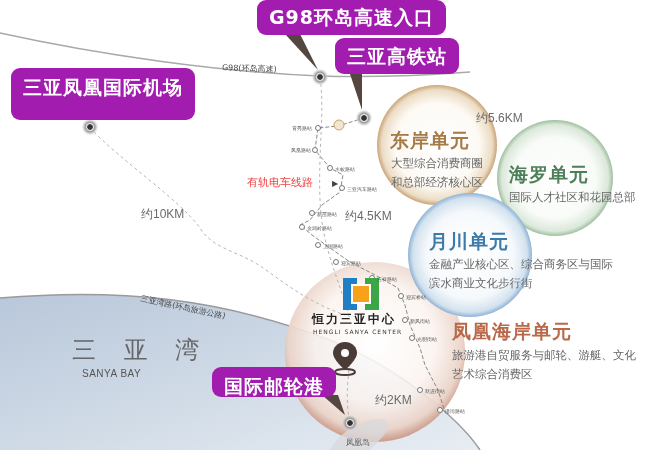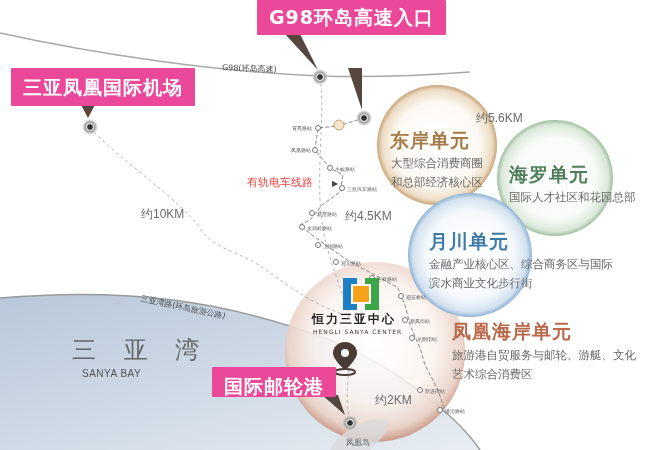--- a/index.html
+++ b/index.html
@@ -1,19 +1,19 @@
 <!DOCTYPE html>
 <html><head>
   <meta charset="utf-8">
   <style>
     html, body { margin: 0; padding: 0; }
     body { width: 655px; height: 450px; overflow: hidden; background: #ffffff; position: relative; font-family: "DejaVu Sans", "Liberation Sans", sans-serif; }
     .map { position: absolute; left: 0; top: 0; width: 655px; height: 450px; overflow: hidden; }
     svg.base { position: absolute; left: 0; top: 0; }
-    .callout { position: absolute; background: #ec4899; color: #ffffff; border-radius: 1px; font-size: 19px; font-weight: bold; padding: 0 12px; height: 38px; line-height: 38px; white-space: nowrap; letter-spacing: 1px; }
+    .callout { position: absolute; background: #a21caf; color: #ffffff; border-radius: 9px; font-size: 19px; font-weight: bold; padding: 0 12px; height: 38px; line-height: 38px; white-space: nowrap; letter-spacing: 1px; }
     .label { position: absolute; white-space: nowrap; }
     .dist { font-size: 12px; color: #6b6b6b; font-family: "Liberation Sans", sans-serif; }
     .road { font-size: 8px; color: #444; }
     .zone-title { position: absolute; font-size: 19px; font-weight: bold; white-space: nowrap; letter-spacing: 1px; }
     .zone-desc { position: absolute; font-size: 11.5px; color: #666; line-height: 19px; white-space: nowrap; }
     .bay-cn { position: absolute; left: 72px; top: 334px; font-size: 24px; color: #666; letter-spacing: 10px; }
     .bay-en { position: absolute; left: 82px; top: 368px; font-size: 10px; color: #555; font-family: "Liberation Sans", sans-serif; letter-spacing: 0.5px; }
     .logo { position: absolute; left: 343px; top: 278px; width: 36px; height: 32px; }
     .logo-cn { position: absolute; left: 312px; top: 311px; font-size: 12px; font-weight: bold; color: #222; letter-spacing: 2px; }
     .logo-en { position: absolute; left: 313px; top: 328px; font-size: 6px; color: #333; letter-spacing: 1px; }
@@ -111,21 +111,22 @@
     <polygon points="322,395 338,395 345,415" fill="#554640"></polygon>
 
     <g>
       <path d="M345 342 C 337 342, 333 348, 333 353 C 333 360, 345 370, 345 370 C 345 370, 357 360, 357 353 C 357 348, 353 342, 345 342 Z" fill="#4a3b36"></path>
       <circle cx="345" cy="353" r="4" fill="#fff"></circle>
       <ellipse cx="345" cy="372" rx="10" ry="3" fill="none" stroke="#4a3b36" stroke-width="2"></ellipse>
     </g>
   </svg>
 
   <div class="callout" style="left:257px; top:0px; height:35px; line-height:35px;">G98环岛高速入口</div>
-  <div class="callout" style="left:11px; top:68px; height:38px; line-height:38px;">三亚凤凰国际机场</div>
+  <div class="callout" style="left:335px; top:38px; height:36px; line-height:36px;">三亚高铁站</div>
+  <div class="callout" style="left:11px; top:68px; height:52px; line-height:38px;">三亚凤凰国际机场</div>
   <div class="callout" style="left:212px; top:367px; height:30px; line-height:38px;">国际邮轮港</div>
 
   <div class="label road" style="left:222px; top:63px; transform:rotate(2deg);">G98(环岛高速)</div>
   <div class="label road" style="left:142px; top:293px; transform:rotate(12deg); transform-origin:left top;">三亚湾路(环岛旅游公路)</div>
   <div class="label" style="left:247px; top:175px; font-size:11px; color:#ef4444;">有轨电车线路</div>
   <span class="label" style="left:332px; top:179px; font-size:8px; color:#444;">▶</span>
 
   <div class="label dist" style="left:476px; top:110px;text-align:right;">约5.6KM</div>
   <div class="label dist" style="left:141px; top:206px;">约10KM</div>
   <div class="label dist" style="left:345px; top:208px;">约4.5KM</div>

